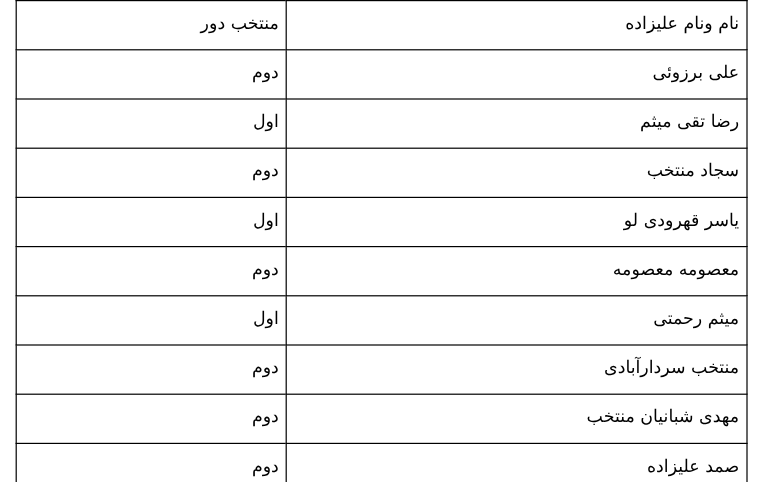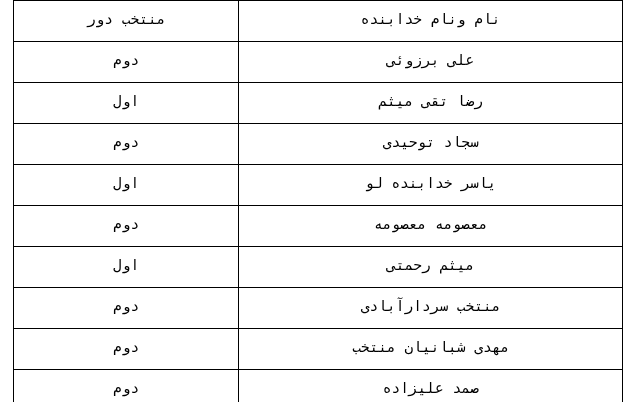--- a/index.html
+++ b/index.html
@@ -24,62 +24,60 @@
     width: 610px;
     margin: 0 auto;
     border-collapse: collapse;
     table-layout: fixed;
     direction: rtl;
   }
   table.data-table td {
     border: 1px solid #000000;
     height: 36px;
     padding: 2px 6px;
-    text-align: center;
     vertical-align: middle;
     font-size: 14.5px;
     line-height: 1.2;
     white-space: nowrap;
     overflow: hidden;
-    font-family: Liberation Mono, monospace;
   }
   table.data-table tr.header-row td {
     font-size: 14.5px;
   }
   col.col-name { width: 63%; }
   col.col-round { width: 37%; }
 </style>
 </head>
 <body>
 
 <div class="table-wrap">
   <table class="data-table">
     <colgroup>
       <col class="col-name">
       <col class="col-round">
     </colgroup>
     <tbody>
       <tr class="header-row">
-        <td>نام ونام خدابنده</td>
+        <td>نام ونام علیزاده</td>
         <td>منتخب دور</td>
       </tr>
       <tr>
         <td>علی  برزوئی</td>
         <td>دوم</td>
       </tr>
       <tr>
         <td>رضا تقی میثم</td>
         <td>اول</td>
       </tr>
       <tr>
-        <td>سجاد توحیدی</td>
+        <td>سجاد منتخب</td>
         <td>دوم</td>
       </tr>
       <tr>
-        <td>یاسر خدابنده لو</td>
+        <td>یاسر قهرودی لو</td>
         <td>اول</td>
       </tr>
       <tr>
         <td>معصومه معصومه</td>
         <td>دوم</td>
       </tr>
       <tr>
         <td>میثم رحمتی</td>
         <td>اول</td>
       </tr>

